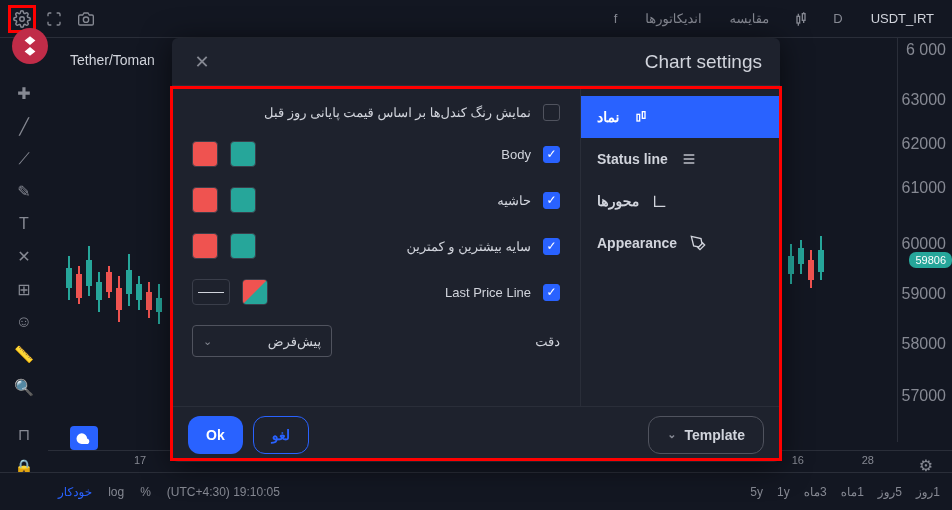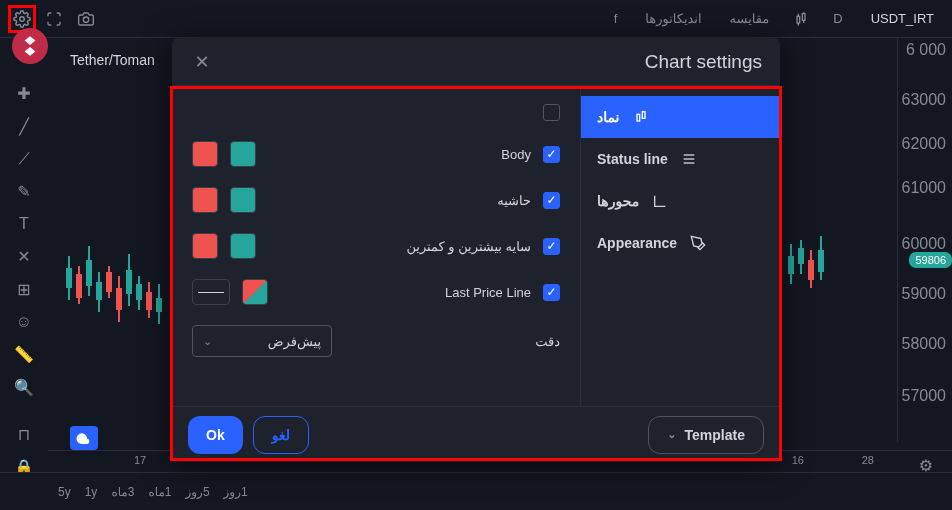--- a/index.html
+++ b/index.html
@@ -222,20 +222,26 @@
   <div class="tt-icon" style="position:absolute;right:12px;top:0">⚙</div>
 </div>
 
 <div class="cloud-badge">
   <svg width="16" height="12" viewBox="0 0 24 18" fill="#fff">
       <path d="M18 10h-1.26A8 8 0 1 0 9 18h9a5 5 0 0 0 0-8z"></path>
     </svg>
 </div>
 
 <div class="footer-bar">
+  <div class="footer-left">
+    <span class="fb-item fb-active">خودکار</span>
+    <span class="fb-item">log</span>
+    <span class="fb-item">%</span>
+    <span class="fb-item">(UTC+4:30) 19:10:05</span>
+  </div>
   <div class="footer-right">
     <span class="fb-item">1روز</span>
     <span class="fb-item">5روز</span>
     <span class="fb-item">1ماه</span>
     <span class="fb-item">3ماه</span>
     <span class="fb-item">1y</span>
     <span class="fb-item">5y</span>
   </div>
 </div>
 
@@ -278,20 +284,21 @@
             <svg width="16" height="16" viewBox="0 0 24 24" fill="none" stroke="currentColor" stroke-width="2">
               <path d="M12 19l7-7 3 3-7 7-3-3z M18 13l-1.5-7.5L2 2l3.5 14.5L13 18l5-5z"></path>
             </svg>
           </span>
         <span>Appearance</span>
       </div>
     </div>
     <div class="modal-content">
       <div class="setting-row">
         <div class="checkbox"></div>
+        <span>نمایش رنگ کندل‌ها بر اساس قیمت پایانی روز قبل</span>
       </div>
       <div class="setting-row">
         <div class="checkbox checked">✓</div>
         <span>Body</span>
         <div style="flex:1"></div>
         <div class="color-swatch" style="background:#26a69a"></div>
         <div class="color-swatch" style="background:#ef5350"></div>
       </div>
       <div class="setting-row">
         <div class="checkbox checked">✓</div>

